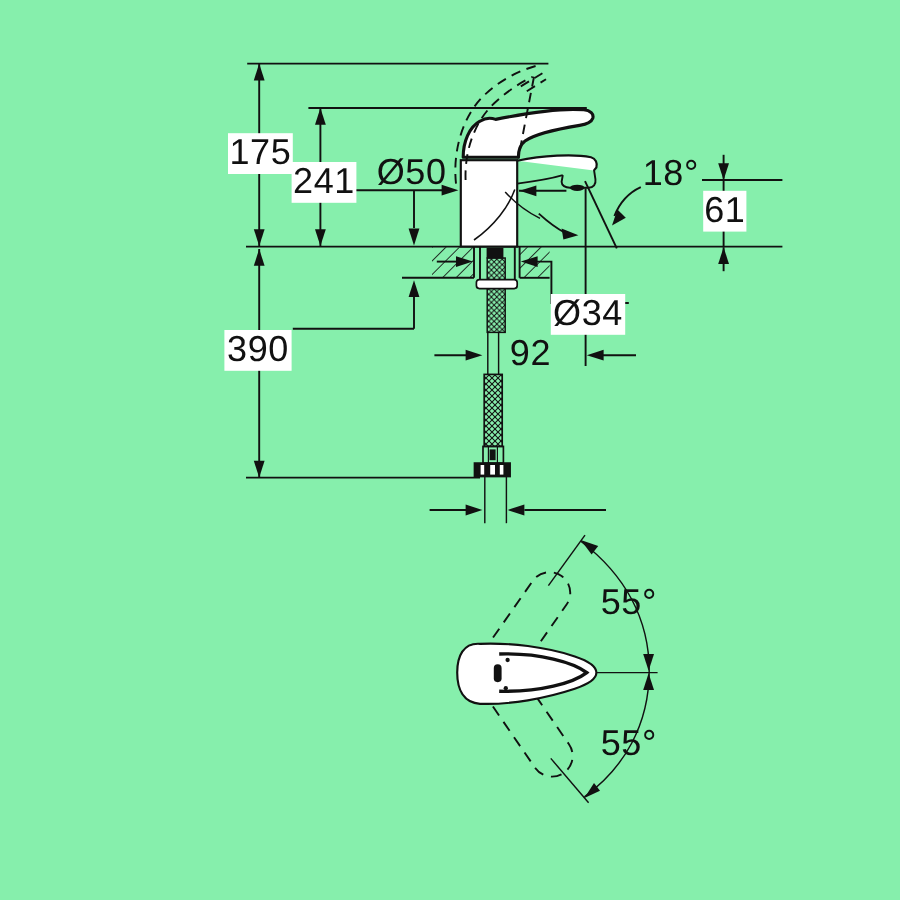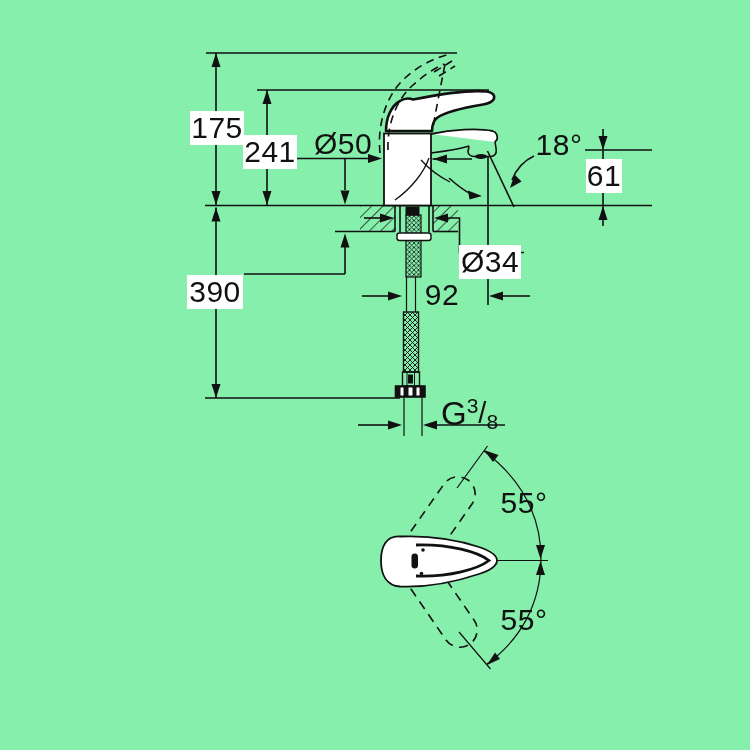--- a/index.html
+++ b/index.html
@@ -193,21 +193,18 @@
 
   <div class="dim bg" style="left:586px;top:159px;width:36px;">61</div>
 
 
   <div class="dim bg" style="left:459px;top:219px;width:62px;margin-top:26px;">Ø34</div>
 
   <div class="dim bg" style="left:187px;top:275px;width:56px;">390</div>
 
   <div class="dim" style="left:423px;top:278px;width:38px;">92</div>
 
-  <div class="thread" style="left:441px;top:389px;">
-    <span>G</span><span class="sup">3</span><span class="slash">/</span><span class="sub">8</span>
-  </div>
 
   <div class="dim" style="left:495px;top:486px;width:58px;">55°</div>
 
   <div class="dim" style="left:495px;top:603px;width:58px;">55°</div>
 
 </div>
 
 </body></html>

